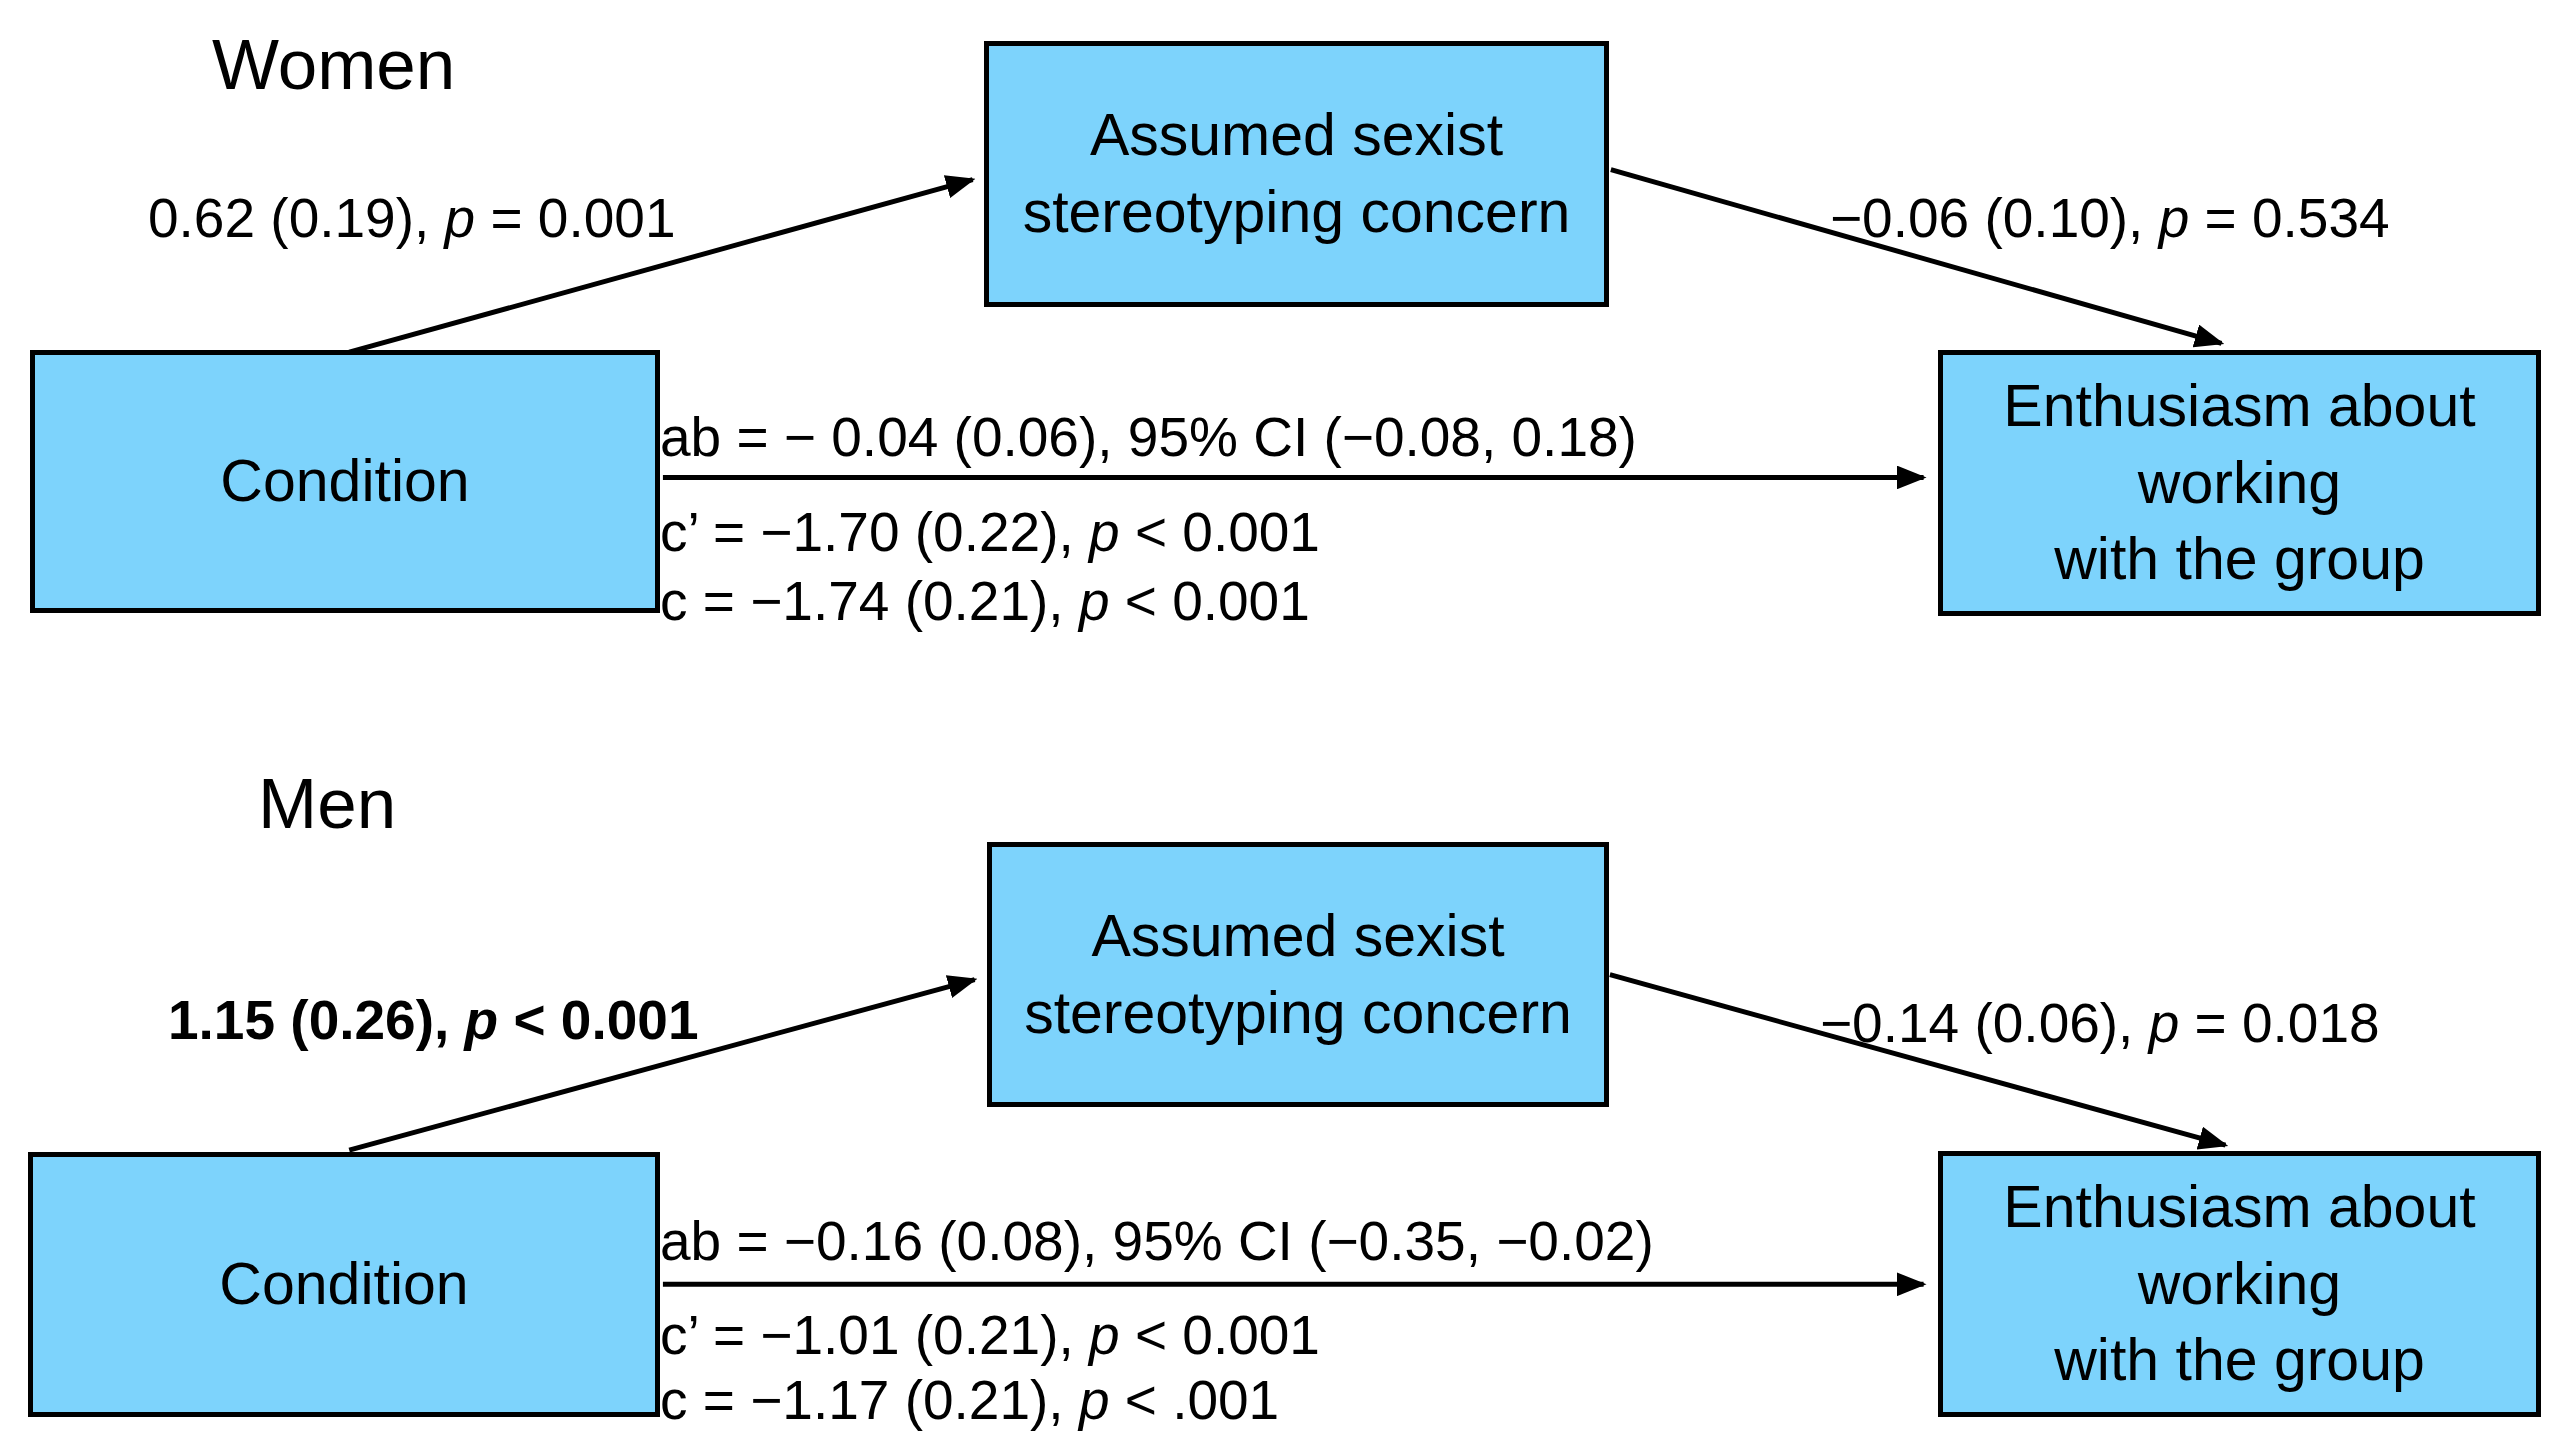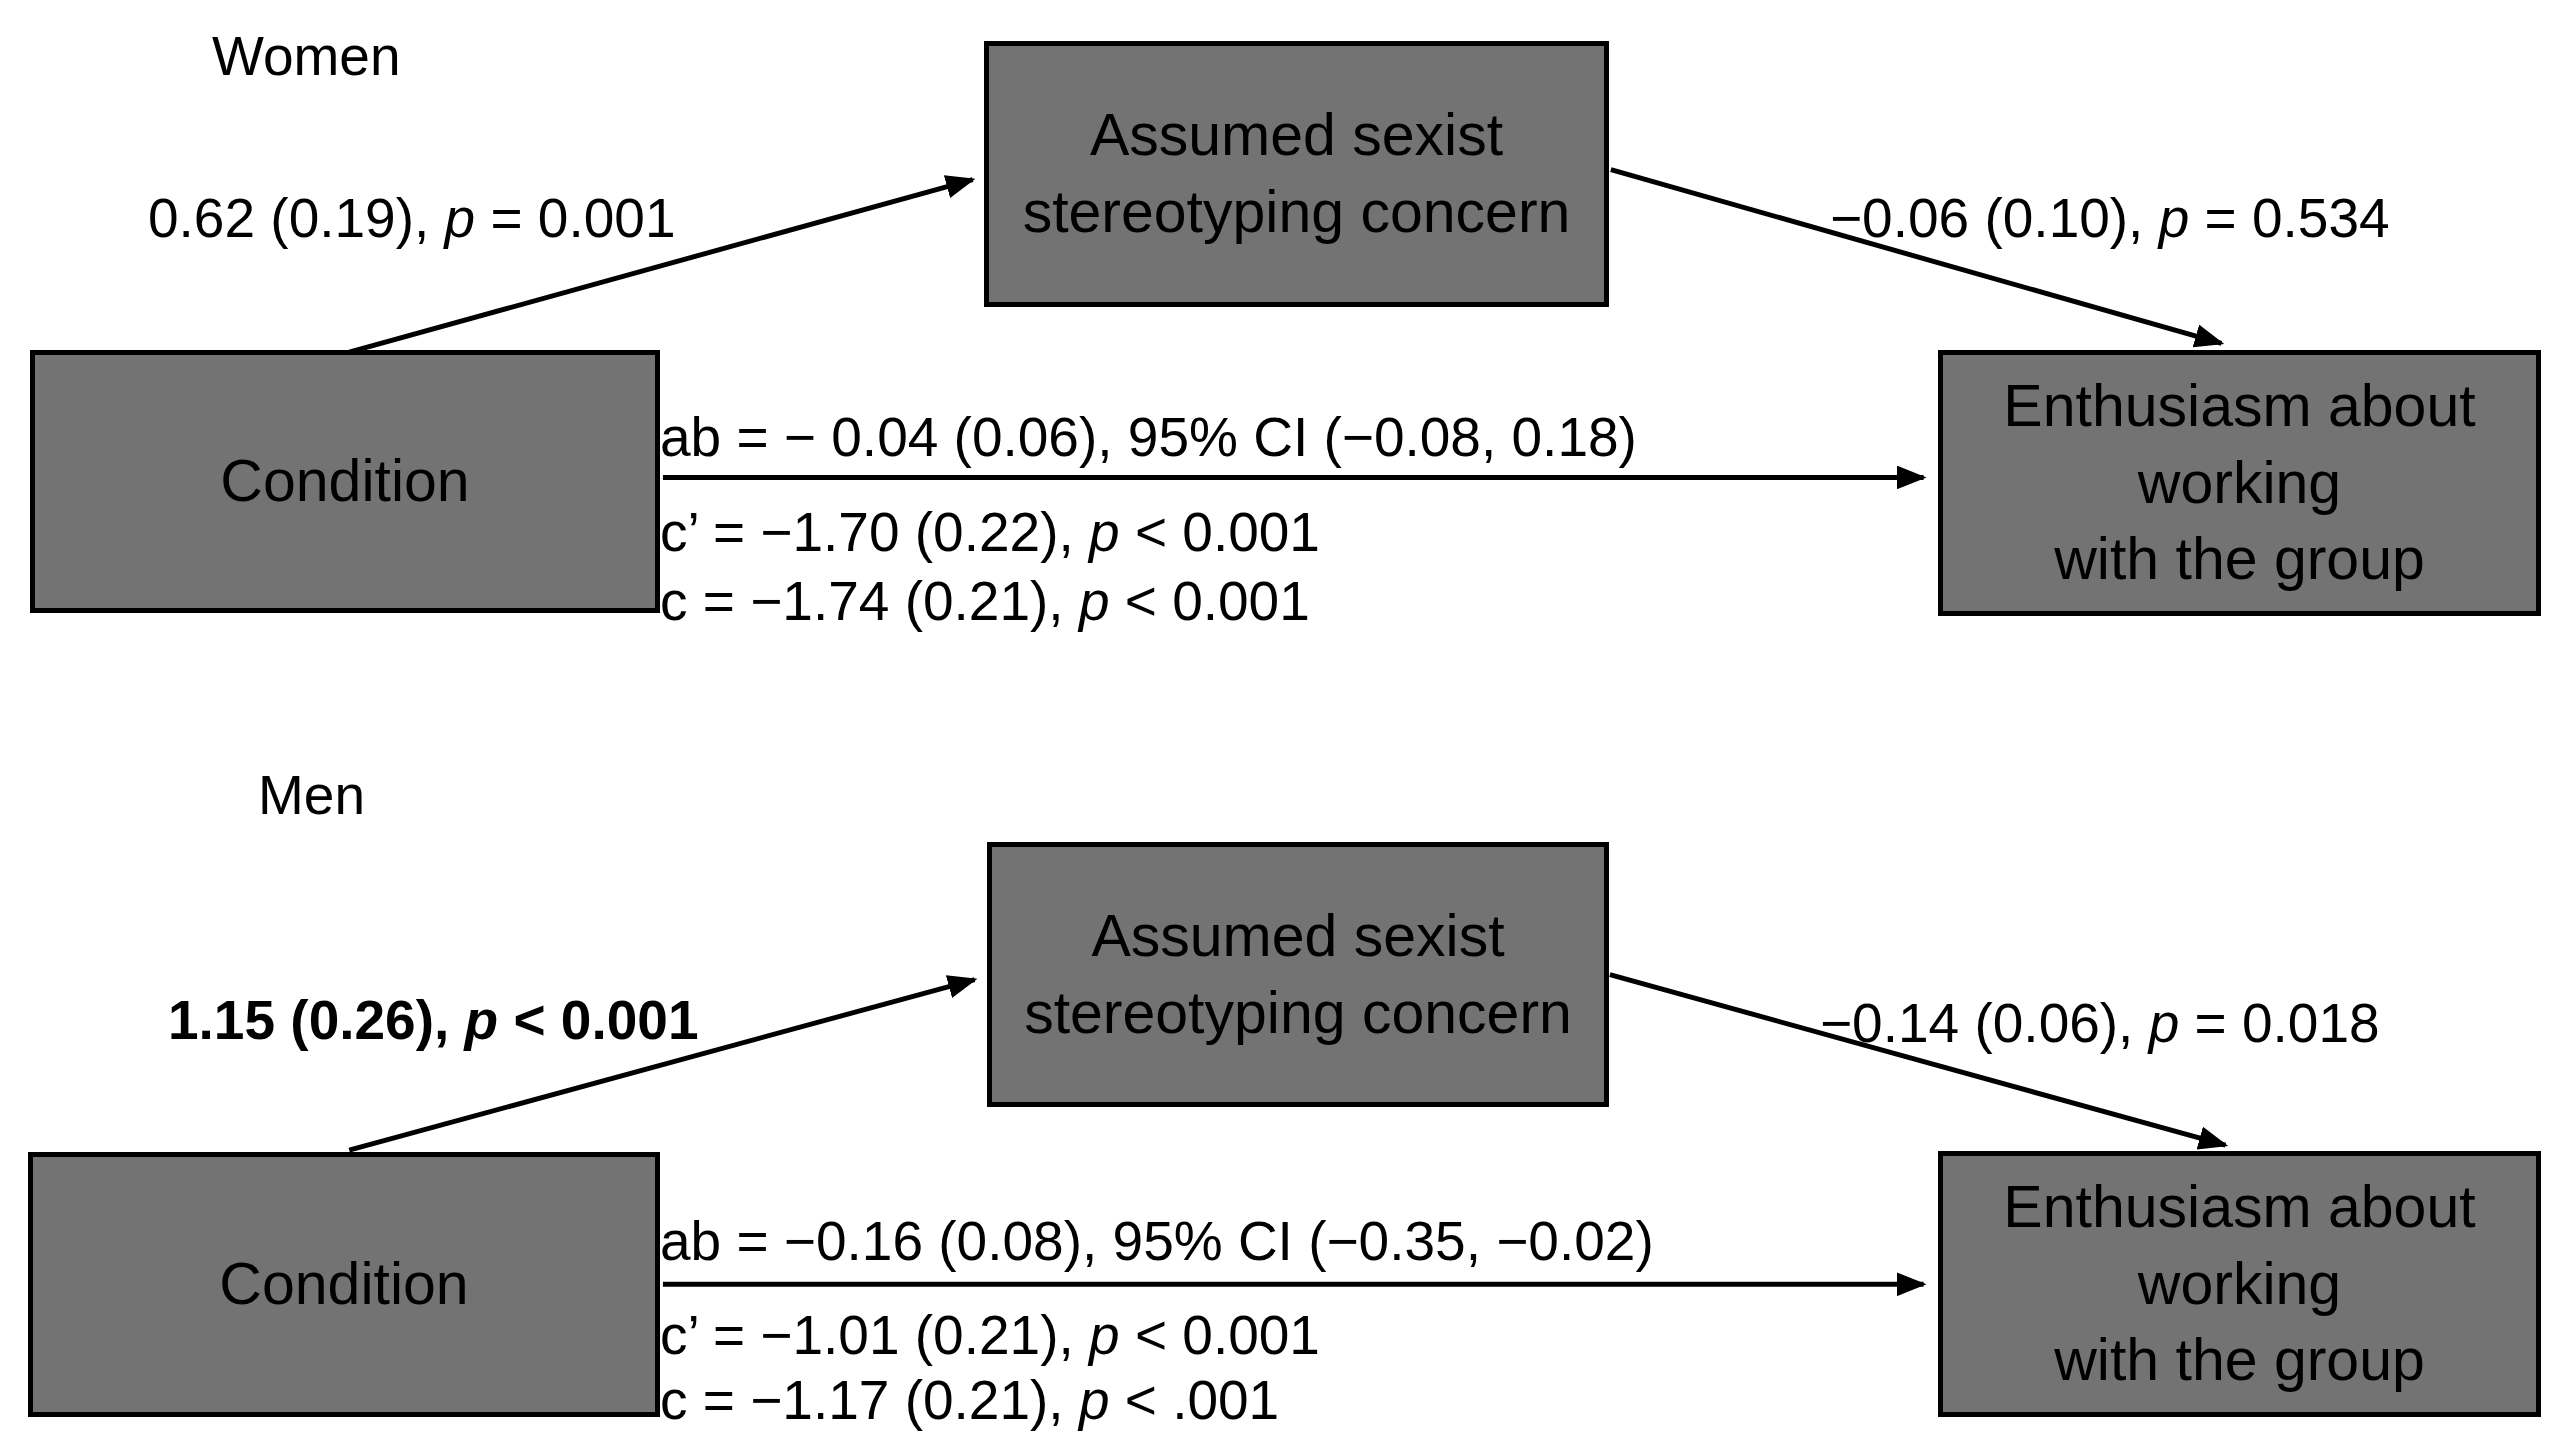--- a/index.html
+++ b/index.html
@@ -13,33 +13,33 @@
     overflow: hidden;
   }
   .arrows {
     position: absolute;
     left: 0; top: 0;
     width: 2550px; height: 1454px;
   }
   .box {
     position: absolute;
     border: 5px solid #000000;
-    background: #737373;
+    background: #7dd3fc;
     display: flex;
     align-items: center;
     justify-content: center;
     text-align: center;
     font-size: 59px;
     line-height: 1.3;
     white-space: pre-line;
     box-sizing: border-box;
   }
   .panel-title {
     position: absolute;
-    font-size: 55px;
+    font-size: 71px;
     line-height: 1.1;
   }
   .stat {
     position: absolute;
     font-size: 55px;
     line-height: 1.15;
     text-align: left;
     white-space: nowrap;
   }
   .it { font-style: italic; }

